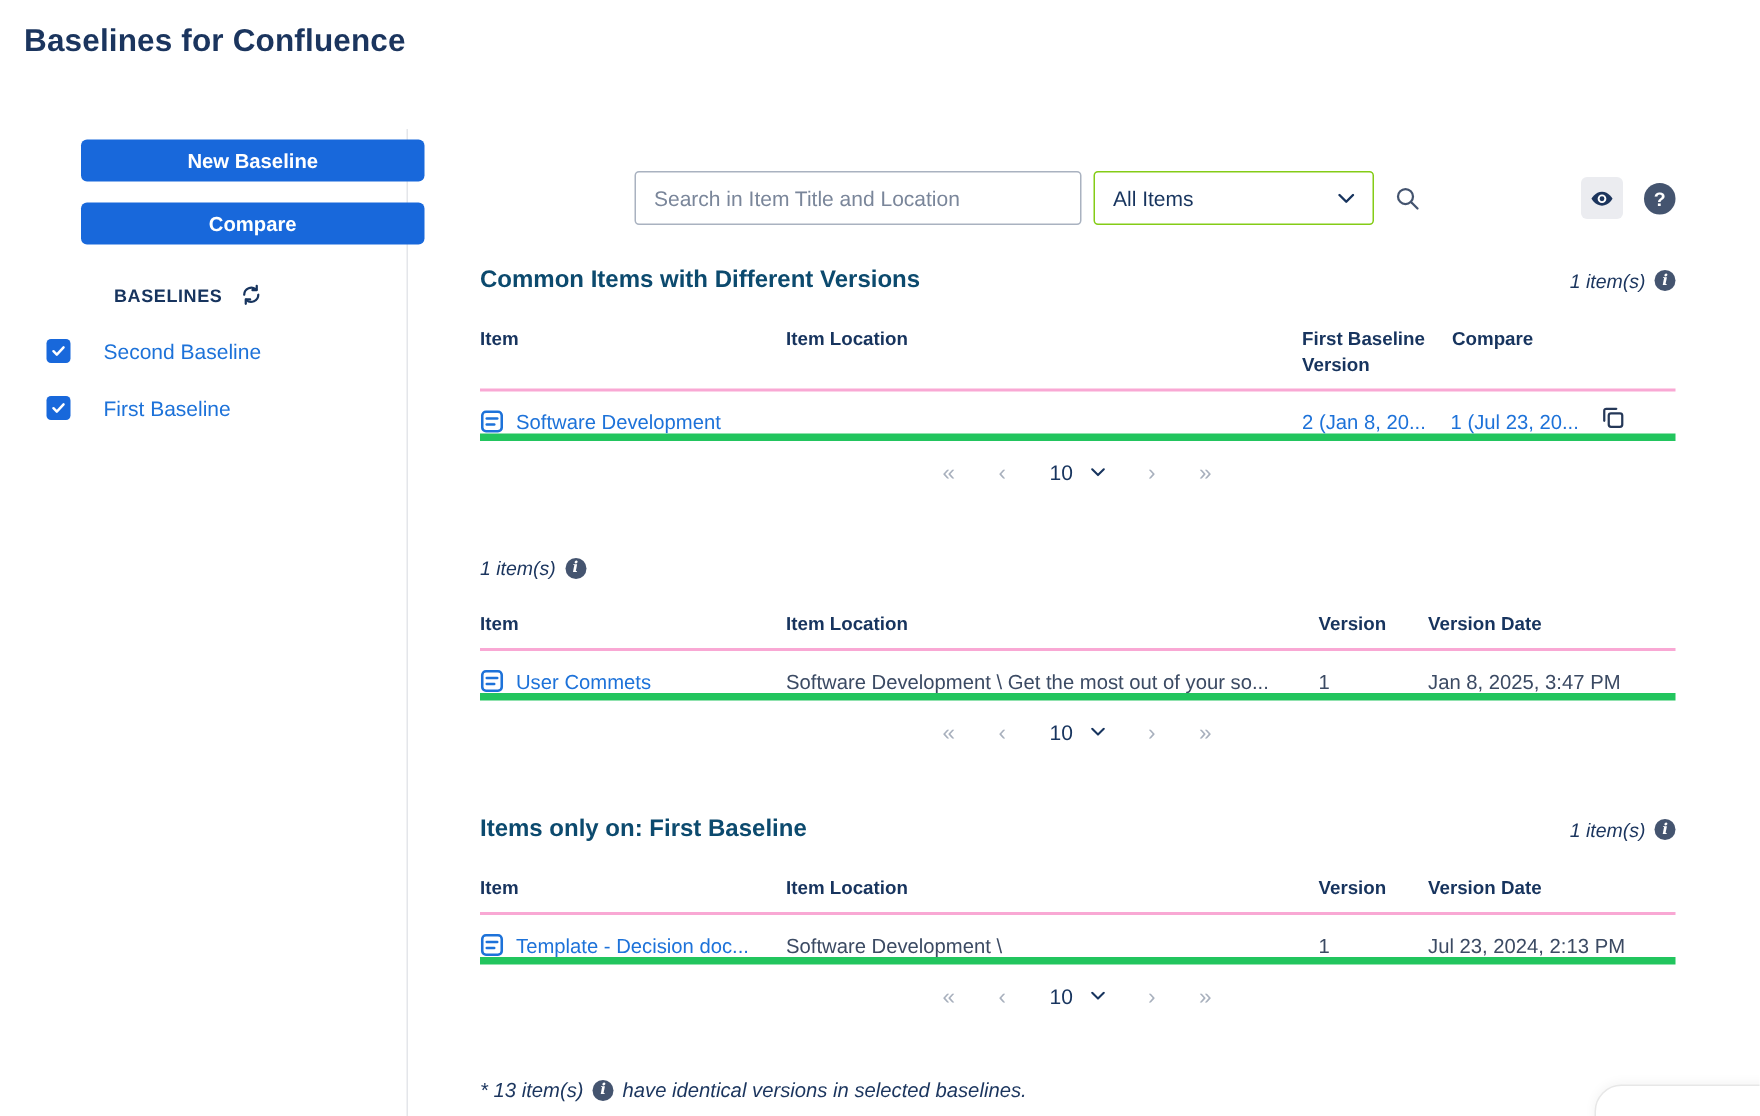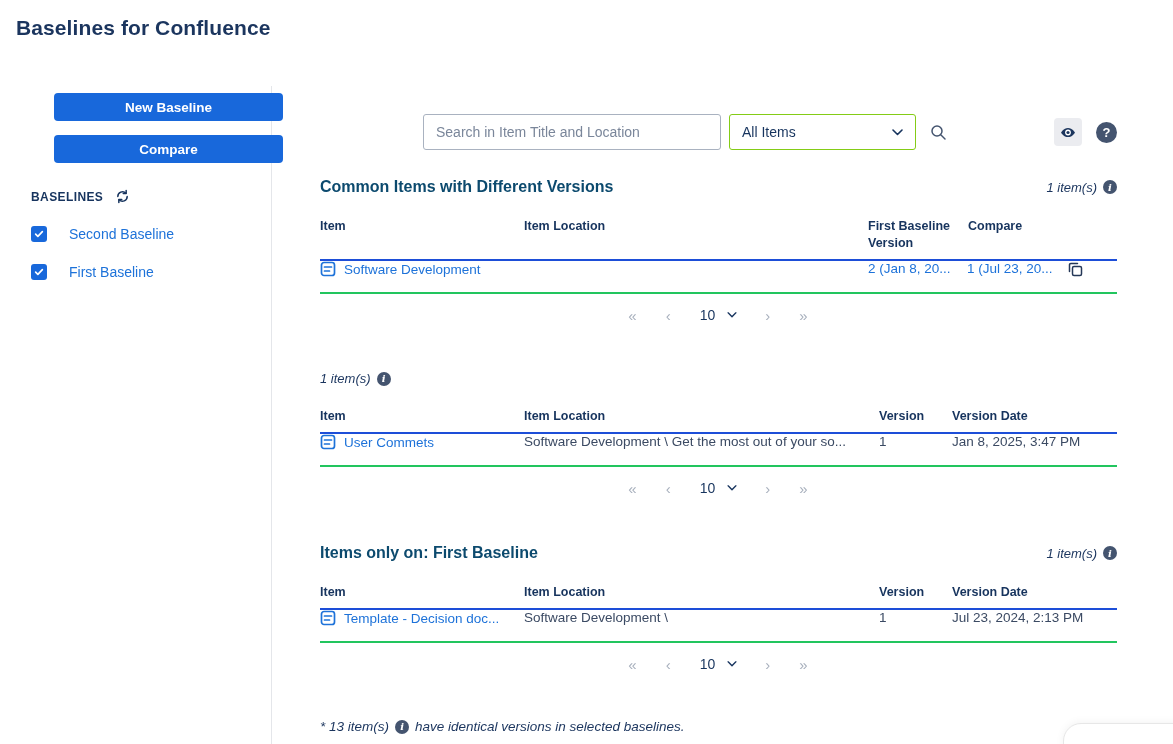--- a/index.html
+++ b/index.html
@@ -26,21 +26,21 @@
 
   
   .sidebar { width: 272px; flex: 0 0 272px; border-right: 1px solid #e4e6ea; padding: 7px 11px 0 31px; }
   .btn {
     display: block; width: 100%; height: 28px; margin-bottom: 14px;
     background: #1868db; color: #ffffff; border: none; border-radius: 4px;
     font-family: "Liberation Sans", sans-serif;
     font-size: 13.5px; font-weight: 700; cursor: pointer; line-height: 28px; text-align: center; margin-left: 23px;
   }
   .baselines-head { display: flex; align-items: center; margin-top: 26px; }
-  .baselines-label { font-size: 12px; font-weight: 700; color: #17345e; letter-spacing: 0.4px; }
+  .baselines-label { font-size: 12px; font-weight: 700; color: #17345e; letter-spacing: 0.4px; margin-left: 45px; }
   .refresh-btn { margin-left: 12px; display: inline-flex; cursor: pointer; }
   .baseline-row { display: flex; align-items: center; margin-top: 22px; cursor: pointer; }
   .checkbox {
     width: 16px; height: 16px; background: #1868db; border-radius: 3px;
     display: inline-flex; align-items: center; justify-content: center; flex: 0 0 16px;
   }
   .baseline-link { margin-left: 22px; font-size: 14px; color: #1d72d9; text-decoration: none; font-weight: 500; }
 
   
   .main { flex: 1 1 auto; padding: 28px 56px 0 48px; }
@@ -79,23 +79,23 @@
   .section-count { display: inline-flex; align-items: center; font-size: 13px; font-style: italic; color: #1b355e; }
   .info-icon {
     margin-left: 6px; width: 14px; height: 14px; border-radius: 50%;
     background: #44546f; color: #ffffff;
     font-family: "DejaVu Serif", serif; font-style: italic; font-weight: 700; font-size: 10px;
     display: inline-flex; align-items: center; justify-content: center; cursor: pointer; font-style: italic;
   }
 
   
   .table { margin-top: 22px; }
-  .thead { display: flex; border-bottom: 2px solid #1d4ed8; }
+  .thead { display: flex; border-bottom: 2px solid #f9a8d4; }
   .thead .cell { font-size: 12.5px; font-weight: 700; color: #17345e; line-height: 17px; padding-bottom: 7px; }
-  .trow { display: flex; align-items: flex-start; border-bottom: 2px solid #22c55e; height: 33px; }
+  .trow { display: flex; align-items: flex-end; border-bottom: 5px solid #22c55e; height: 33px; }
   .trow .cell { font-size: 13.5px; color: #3b4a63; }
   .cell { padding-right: 12px; }
   
   .c1-item { width: 204px; }
   .c1-loc  { width: 344px; }
   .c1-sv   { width: 99px;  padding-right: 28px; }
   .c1-fv   { width: 100px; }
   .c1-cmp  { width: 49px; padding-right: 0; }
   
   .c2-item { width: 204px; }

